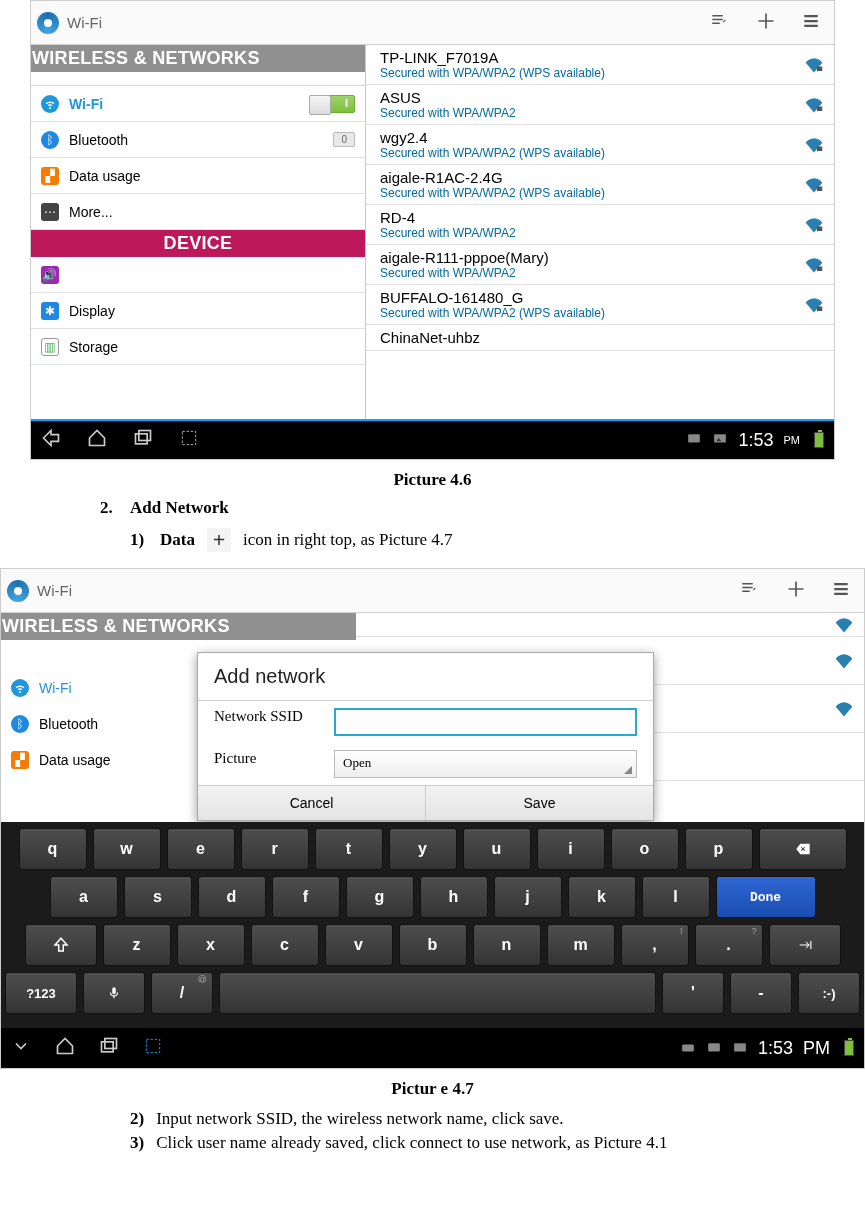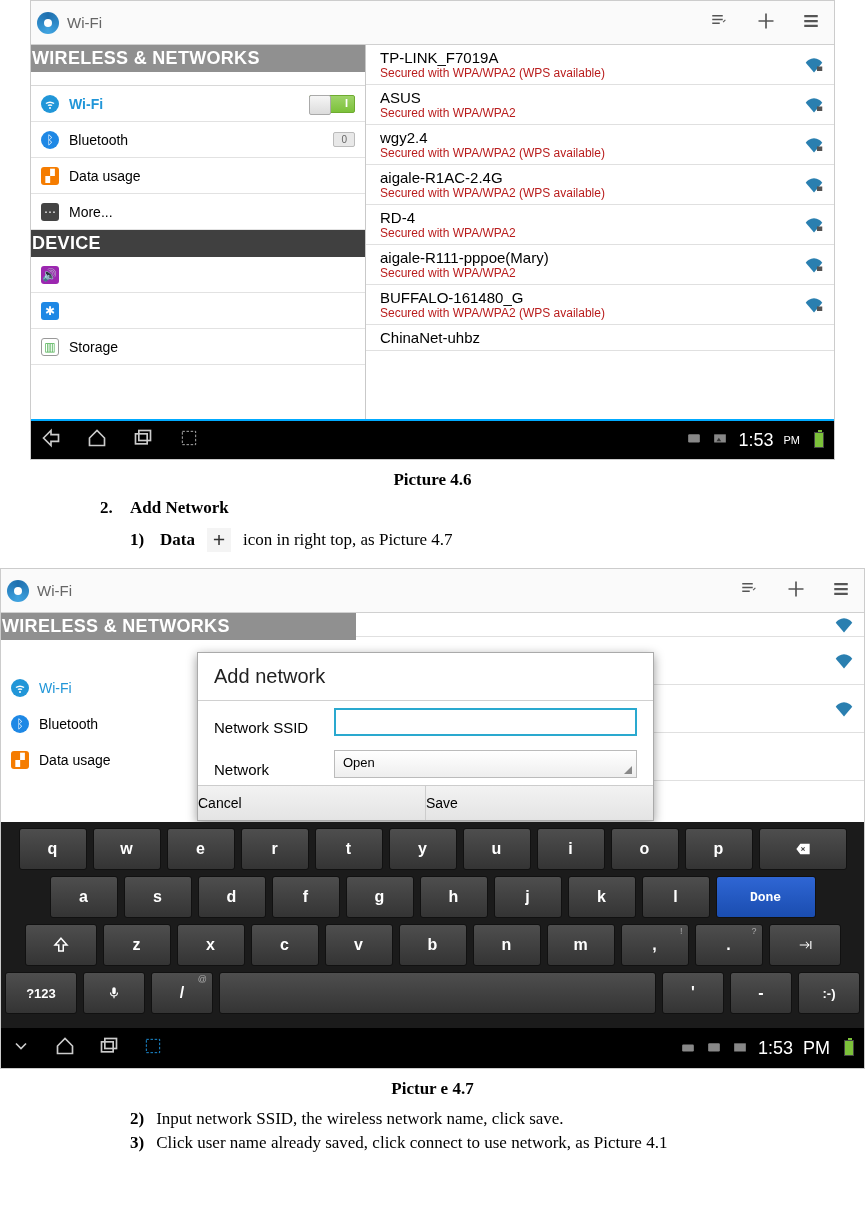--- a/index.html
+++ b/index.html
@@ -12,21 +12,21 @@
   .top-bar { height: 44px; display:flex; align-items:center; padding:0 8px 0 6px; background:#fafafa; border-bottom:1px solid #d0d0d0; }
   .wifi-logo { width:22px; height:22px; border-radius:50%; background: conic-gradient(#1e6fae, #3fa3e0, #1e6fae); display:flex; align-items:center; justify-content:center; margin-right:8px;}
   .wifi-logo::after { content:""; width:8px; height:8px; border-radius:50%; background:#fff;}
   .top-title { font-size:15px; color:#666; flex:1; }
   .top-actions { display:flex; gap:26px; align-items:center; padding-right:6px;}
   .top-actions svg { fill:#555; }
 
   .body1 { display:flex; height:376px; }
   .left-panel { width:335px; border-right:1px solid #c9c9c9; overflow:hidden; }
   .section-hdr { background:#909090; color:#fff; font-size:18px; padding:3px 1px; font-weight:bold; letter-spacing:.3px;}
-  .section-hdr.dark { background:#404040; }
+  .section-hdr.dark { background:#be185d;text-align:center; }
   .gap { height:14px; border-bottom:1px solid #d8d8d8; }
   .l-item { display:flex; align-items:center; height:36px; padding:0 10px; border-bottom:1px solid #e2e2e2; font-size:14px; gap:10px;}
   .l-item.sel { background:#fff; position:relative; }
   .l-item.sel .iname { color:#2196d8; font-weight:bold; }
   .l-item .iname { flex:1;}
   .toggle-on { width:46px; height:18px; background:linear-gradient(#9fd46a,#7cc13a); border:1px solid #6eab30; border-radius:2px; position:relative;}
   .toggle-on::after { content:"I"; color:#fff; font-size:11px; font-weight:bold; position:absolute; right:6px; top:1px;}
   .toggle-on::before { content:""; position:absolute; left:-1px; top:-1px; width:20px; height:18px; background:linear-gradient(#f6f6f6,#dcdcdc); border:1px solid #aaa; border-radius:2px;}
   .badge0 { background:#e8e8e8; color:#666; font-size:10px; padding:1px 7px; border:1px solid #bbb; border-radius:2px;}
   .ic { width:18px; height:18px; display:flex; align-items:center; justify-content:center; border-radius:3px; font-size:12px; color:#fff;}
@@ -37,21 +37,21 @@
   .ic.audio { background:#9c27b0; }
   .ic.disp { background:#1e88e5; }
   .ic.stor { background:#fff; border:1px solid #999; color:#4caf50;}
   .selind { position:absolute; right:-9px; top:10px; width:0; height:0; border-top:8px solid transparent; border-bottom:8px solid transparent; border-left:9px solid #c9c9c9;}
   .selind::after { content:""; position:absolute; right:1px; top:-7px; border-top:7px solid transparent; border-bottom:7px solid transparent; border-left:8px solid #fff;}
 
   .right-panel { flex:1; overflow:hidden;}
   .net-row { padding:4px 10px 4px 14px; border-bottom:1px solid #e0e0e0; display:flex; align-items:center;}
   .net-txt { flex:1; }
   .net-name { font-size:15px; }
-  .net-sub { font-size:12px; color:#b91c1c; }
+  .net-sub { font-size:12px; color:#0369a1; }
   .sig { width:20px; height:18px; position:relative;}
   .sig svg { width:20px; height:18px;}
 
   .navbar { position:absolute; bottom:0; left:0; right:0; height:40px; background:#000; border-top:2px solid #0af; display:flex; align-items:center; padding:0 10px; color:#ccc;}
   .navbar .nav-left { display:flex; gap:26px; align-items:center; }
   .navbar .nav-left svg { fill:#ccc;}
   .navbar .clk { margin-left:auto; display:flex; align-items:center; gap:10px; font-size:18px; color:#fff;}
   .navbar .clk .am { font-size:11px; }
   .batt { width:10px; height:16px; background:#7cc13a; border:1px solid #444; position:relative; margin-left:4px;}
   .batt::before{content:"";position:absolute;top:-3px;left:3px;width:4px;height:2px;background:#7cc13a;}
@@ -61,27 +61,27 @@
   .doc { font-family:"Times New Roman",serif; font-size:17px; padding:0 40px 0 100px; display:flex; align-items:center; gap:8px; margin:4px 0;}
   .doc .nn { font-weight:bold; min-width:22px;}
   .doc.indent { padding-left:130px;}
   .plusinline { display:inline-flex; width:24px; height:24px; background:#f4f4f4; align-items:center; justify-content:center; font-size:22px; font-weight:bold; color:#333; margin:0 4px;}
 
   
   .shot2 { height: 501px; position:relative; overflow:hidden; }
   .body2 { position:relative; height:211px; }
   .dialog { position:absolute; left:196px; top:39px; width:457px; background:#fff; box-shadow:0 3px 10px rgba(0,0,0,.4); border:1px solid #aaa;}
   .d-title { font-size:20px; padding:12px 16px; color:#222; border-bottom:1px solid #d0d0d0;}
-  .d-row { display:flex; align-items:flex-end; padding:7px 16px; font-size:15px;}
+  .d-row { display:flex; align-items:flex-start; padding:7px 16px; font-size:15px;font-family:Liberation Serif, serif;}
   .d-row .lbl { width:120px;}
   .d-inp { flex:1; height:28px; border:2px solid #2aa9cf; background:#fff;}
   .d-sel { flex:1; height:28px; background:linear-gradient(#fff,#eee); border:1px solid #bbb; padding:4px 8px; font-size:13px; position:relative;}
   .d-sel::after{content:"";position:absolute;right:4px;bottom:3px;width:0;height:0;border-left:8px solid transparent;border-bottom:8px solid #888;}
   .d-btns { display:flex; border-top:1px solid #ccc;}
-  .d-btn { flex:1; padding:9px 0; background:linear-gradient(#f2f2f2,#e4e4e4); font-size:14px; border-right:1px solid #ccc;}
+  .d-btn { flex:1; text-align:center; padding:9px 0; background:linear-gradient(#f2f2f2,#e4e4e4); font-size:14px; border-right:1px solid #ccc;}
   .d-btn:last-child{border-right:none;}
   .bg-right { position:absolute; left:355px; right:0; top:0;}
   .bg-right .net-row { border-bottom:1px solid #e0e0e0;}
 
   
   .kb { position:absolute; left:0; right:0; bottom:40px; height:206px; background:#1b1b1b; padding:6px 4px 4px 4px;}
   .kb-row { display:flex; gap:6px; margin-bottom:6px; justify-content:center;}
   .key { background:linear-gradient(#4e4e4e,#343434); color:#fff; border-radius:3px; height:42px; display:flex; align-items:center; justify-content:center; font-size:16px; font-weight:bold; flex:1; border:1px solid #111; position:relative;}
   .key.done { background:linear-gradient(#2f66d4,#1a4db0); font-size:13px;}
   .key.space { flex:1;}
@@ -159,20 +159,21 @@
       <div class="l-item">
         <div class="ic more">⋯</div>
         <span class="iname">More...</span>
       </div>
       <div class="section-hdr dark">DEVICE</div>
       <div class="l-item">
         <div class="ic audio">🔊</div>
       </div>
       <div class="l-item">
         <div class="ic disp">✱</div>
+        <span class="iname">Display</span>
       </div>
       <div class="l-item">
         <div class="ic stor">▥</div>
         <span class="iname">Storage</span>
       </div>
     </div>
 
     <div class="right-panel">
       <div class="net-row">
           <div class="net-txt">
@@ -360,21 +361,21 @@
         </div>
     </div>
 
     <div class="dialog">
       <div class="d-title">Add network</div>
       <div class="d-row">
         <div class="lbl">Network SSID</div>
         <div class="d-inp"></div>
       </div>
       <div class="d-row">
-        <div class="lbl">Network</div>
+        <div class="lbl">Picture</div>
         <div class="d-sel">Open</div>
       </div>
       <div class="d-btns">
         <div class="d-btn">Cancel</div>
         <div class="d-btn">Save</div>
       </div>
     </div>
   </div>
 
   <div class="kb">

